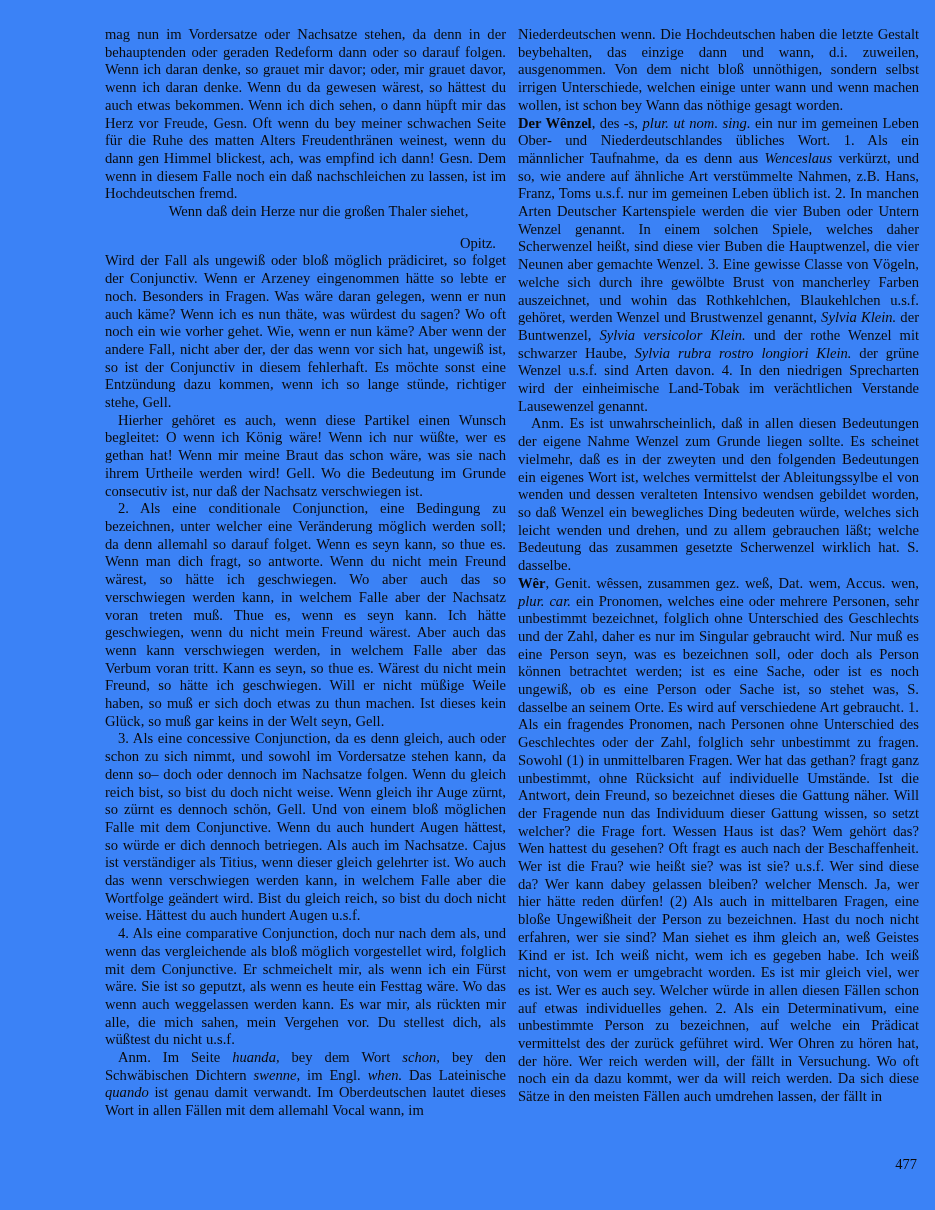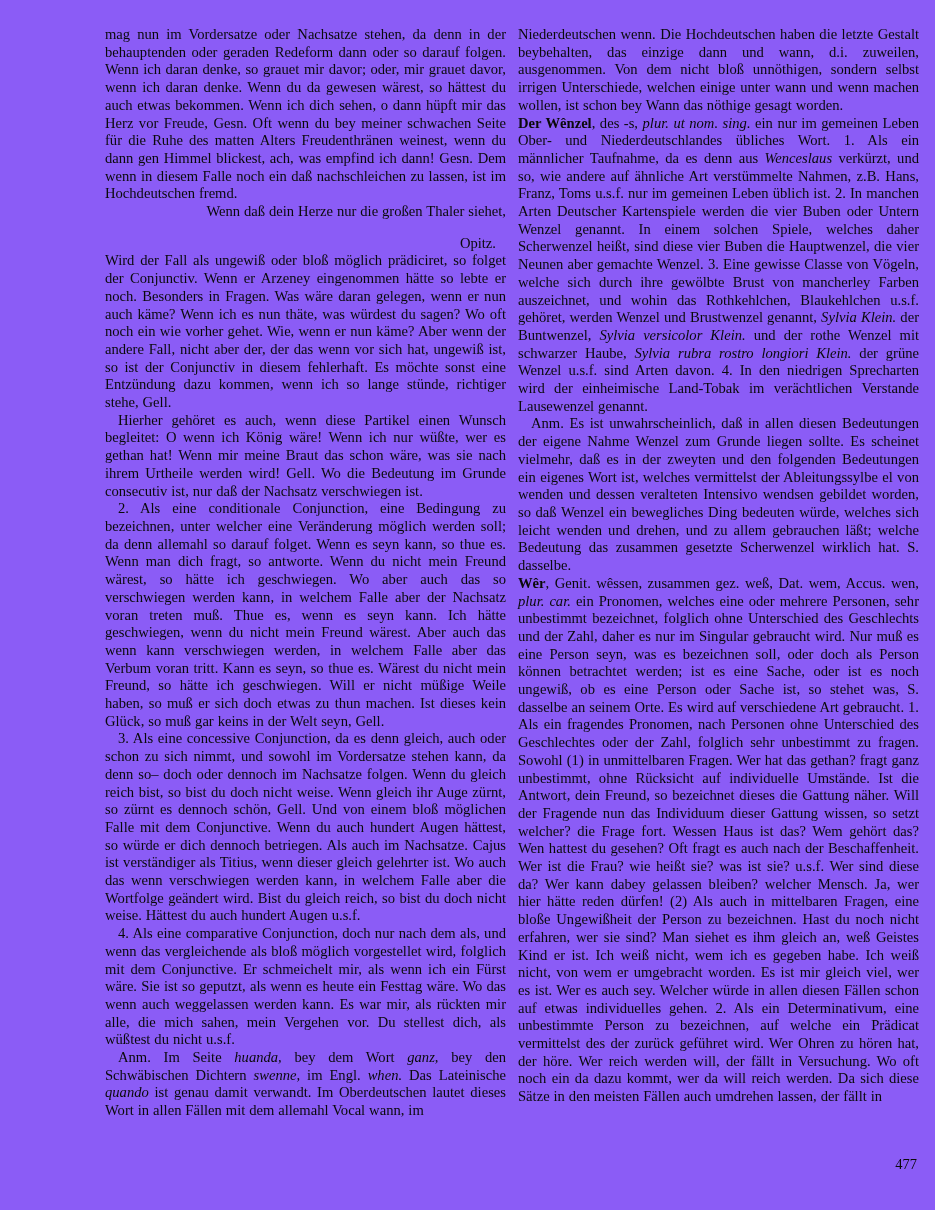--- a/index.html
+++ b/index.html
@@ -4,21 +4,21 @@
 <style>
   html, body {
     margin: 0; padding: 0;
     width: 935px; height: 1210px;
     background: #ffffff;
     overflow: hidden;
   }
   .page {
     position: relative;
     width: 935px; height: 1210px;
-    background: #8b5cf6;
+    background: #3b82f6;
     color: #0a0a0a;
     font-family: "Liberation Serif", "DejaVu Serif", serif;
   }
   .columns {
     position: absolute;
     left: 105px; top: 26px;
     width: 814px;
     display: flex;
     gap: 12px;
   }
@@ -30,21 +30,21 @@
     margin: 0;
     font-size: 14.6px;
     line-height: 17.7px;
     text-align: justify;
     hyphens: none;
     word-spacing: 0.3px;
   }
   .para.indent { text-indent: 13px; }
   .para.flush { text-indent: 0; }
   .para.entry { text-indent: 0; }
-  .para.verse { text-indent: 26px; text-align: right; }
+  .para.verse { text-indent: 26px; text-align: center; }
   .para.attribution { text-align: right; padding-right: 10px; margin-top: 14px; }
   .para b { font-weight: bold; }
   .para i { font-style: italic; }
   .page-number {
     position: absolute;
     top: 1156px; right: 18px;
     font-size: 14.5px;
     line-height: 17px;
   }
 </style>
@@ -55,21 +55,21 @@
   <div class="columns">
     <div class="col">
         <p class="para flush"><span>mag nun im Vordersatze oder Nachsatze stehen, da denn in der behauptenden oder geraden Redeform dann oder so darauf folgen. Wenn ich daran denke, so grauet mir davor; oder, mir grauet davor, wenn ich daran denke. Wenn du da gewesen wärest, so hättest du auch etwas bekommen. Wenn ich dich sehen, o dann hüpft mir das Herz vor Freude, Gesn. Oft wenn du bey meiner schwachen Seite für die Ruhe des matten Alters Freudenthränen weinest, wenn du dann gen Himmel blickest, ach, was empfind ich dann! Gesn. Dem wenn in diesem Falle noch ein daß nachschleichen zu lassen, ist im Hochdeutschen fremd.</span></p>
         <p class="para verse"><span>Wenn daß dein Herze nur die großen Thaler siehet,</span></p>
         <p class="para attribution"><span>Opitz.</span></p>
         <p class="para flush"><span>Wird der Fall als ungewiß oder bloß möglich prädiciret, so folget der Conjunctiv. Wenn er Arzeney eingenommen hätte so lebte er noch. Besonders in Fragen. Was wäre daran gelegen, wenn er nun auch käme? Wenn ich es nun thäte, was würdest du sagen? Wo oft noch ein wie vorher gehet. Wie, wenn er nun käme? Aber wenn der andere Fall, nicht aber der, der das wenn vor sich hat, ungewiß ist, so ist der Conjunctiv in diesem fehlerhaft. Es möchte sonst eine Entzündung dazu kommen, wenn ich so lange stünde, richtiger stehe, Gell.</span></p>
         <p class="para indent"><span>Hierher gehöret es auch, wenn diese Partikel einen Wunsch begleitet: O wenn ich König wäre! Wenn ich nur wüßte, wer es gethan hat! Wenn mir meine Braut das schon wäre, was sie nach ihrem Urtheile werden wird! Gell. Wo die Bedeutung im Grunde consecutiv ist, nur daß der Nachsatz verschwiegen ist.</span></p>
         <p class="para indent"><span>2. Als eine conditionale Conjunction, eine Bedingung zu bezeichnen, unter welcher eine Veränderung möglich werden soll; da denn allemahl so darauf folget. Wenn es seyn kann, so thue es. Wenn man dich fragt, so antworte. Wenn du nicht mein Freund wärest, so hätte ich geschwiegen. Wo aber auch das so verschwiegen werden kann, in welchem Falle aber der Nachsatz voran treten muß. Thue es, wenn es seyn kann. Ich hätte geschwiegen, wenn du nicht mein Freund wärest. Aber auch das wenn kann verschwiegen werden, in welchem Falle aber das Verbum voran tritt. Kann es seyn, so thue es. Wärest du nicht mein Freund, so hätte ich geschwiegen. Will er nicht müßige Weile haben, so muß er sich doch etwas zu thun machen. Ist dieses kein Glück, so muß gar keins in der Welt seyn, Gell.</span></p>
         <p class="para indent"><span>3. Als eine concessive Conjunction, da es denn gleich, auch oder schon zu sich nimmt, und sowohl im Vordersatze stehen kann, da denn so– doch oder dennoch im Nachsatze folgen. Wenn du gleich reich bist, so bist du doch nicht weise. Wenn gleich ihr Auge zürnt, so zürnt es dennoch schön, Gell. Und von einem bloß möglichen Falle mit dem Conjunctive. Wenn du auch hundert Augen hättest, so würde er dich dennoch betriegen. Als auch im Nachsatze. Cajus ist verständiger als Titius, wenn dieser gleich gelehrter ist. Wo auch das wenn verschwiegen werden kann, in welchem Falle aber die Wortfolge geändert wird. Bist du gleich reich, so bist du doch nicht weise. Hättest du auch hundert Augen u.s.f.</span></p>
         <p class="para indent"><span>4. Als eine comparative Conjunction, doch nur nach dem als, und wenn das vergleichende als bloß möglich vorgestellet wird, folglich mit dem Conjunctive. Er schmeichelt mir, als wenn ich ein Fürst wäre. Sie ist so geputzt, als wenn es heute ein Festtag wäre. Wo das wenn auch weggelassen werden kann. Es war mir, als rückten mir alle, die mich sahen, mein Vergehen vor. Du stellest dich, als wüßtest du nicht u.s.f.</span></p>
-        <p class="para indent"><span>Anm. Im Seite </span><i>huanda,</i><span> bey dem Wort </span><i>ganz,</i><span> bey den Schwäbischen Dichtern </span><i>swenne,</i><span> im Engl. </span><i>when.</i><span> Das Lateinische </span><i>quando</i><span> ist genau damit verwandt. Im Oberdeutschen lautet dieses Wort in allen Fällen mit dem allemahl Vocal wann, im</span></p>
+        <p class="para indent"><span>Anm. Im Seite </span><i>huanda,</i><span> bey dem Wort </span><i>schon,</i><span> bey den Schwäbischen Dichtern </span><i>swenne,</i><span> im Engl. </span><i>when.</i><span> Das Lateinische </span><i>quando</i><span> ist genau damit verwandt. Im Oberdeutschen lautet dieses Wort in allen Fällen mit dem allemahl Vocal wann, im</span></p>
       </div>
     <div class="col">
         <p class="para flush"><span>Niederdeutschen wenn. Die Hochdeutschen haben die letzte Gestalt beybehalten, das einzige dann und wann, d.i. zuweilen, ausgenommen. Von dem nicht bloß unnöthigen, sondern selbst irrigen Unterschiede, welchen einige unter wann und wenn machen wollen, ist schon bey Wann das nöthige gesagt worden.</span></p>
         <p class="para entry"><b>Der Wênzel</b><span>, des -s, </span><i>plur. ut nom. sing.</i><span> ein nur im gemeinen Leben Ober- und Niederdeutschlandes übliches Wort. 1. Als ein männlicher Taufnahme, da es denn aus </span><i>Wenceslaus</i><span> verkürzt, und so, wie andere auf ähnliche Art verstümmelte Nahmen, z.B. Hans, Franz, Toms u.s.f. nur im gemeinen Leben üblich ist. 2. In manchen Arten Deutscher Kartenspiele werden die vier Buben oder Untern Wenzel genannt. In einem solchen Spiele, welches daher Scherwenzel heißt, sind diese vier Buben die Hauptwenzel, die vier Neunen aber gemachte Wenzel. 3. Eine gewisse Classe von Vögeln, welche sich durch ihre gewölbte Brust von mancherley Farben auszeichnet, und wohin das Rothkehlchen, Blaukehlchen u.s.f. gehöret, werden Wenzel und Brustwenzel genannt, </span><i>Sylvia Klein.</i><span> der Buntwenzel, </span><i>Sylvia versicolor Klein.</i><span> und der rothe Wenzel mit schwarzer Haube, </span><i>Sylvia rubra rostro longiori Klein.</i><span> der grüne Wenzel u.s.f. sind Arten davon. 4. In den niedrigen Sprecharten wird der einheimische Land-Tobak im verächtlichen Verstande Lausewenzel genannt.</span></p>
         <p class="para indent"><span>Anm. Es ist unwahrscheinlich, daß in allen diesen Bedeutungen der eigene Nahme Wenzel zum Grunde liegen sollte. Es scheinet vielmehr, daß es in der zweyten und den folgenden Bedeutungen ein eigenes Wort ist, welches vermittelst der Ableitungssylbe el von wenden und dessen veralteten Intensivo wendsen gebildet worden, so daß Wenzel ein bewegliches Ding bedeuten würde, welches sich leicht wenden und drehen, und zu allem gebrauchen läßt; welche Bedeutung das zusammen gesetzte Scherwenzel wirklich hat. S. dasselbe.</span></p>
         <p class="para entry"><b>Wêr</b><span>, Genit. wêssen, zusammen gez. weß, Dat. wem, Accus. wen, </span><i>plur. car.</i><span> ein Pronomen, welches eine oder mehrere Personen, sehr unbestimmt bezeichnet, folglich ohne Unterschied des Geschlechts und der Zahl, daher es nur im Singular gebraucht wird. Nur muß es eine Person seyn, was es bezeichnen soll, oder doch als Person können betrachtet werden; ist es eine Sache, oder ist es noch ungewiß, ob es eine Person oder Sache ist, so stehet was, S. dasselbe an seinem Orte. Es wird auf verschiedene Art gebraucht. 1. Als ein fragendes Pronomen, nach Personen ohne Unterschied des Geschlechtes oder der Zahl, folglich sehr unbestimmt zu fragen. Sowohl (1) in unmittelbaren Fragen. Wer hat das gethan? fragt ganz unbestimmt, ohne Rücksicht auf individuelle Umstände. Ist die Antwort, dein Freund, so bezeichnet dieses die Gattung näher. Will der Fragende nun das Individuum dieser Gattung wissen, so setzt welcher? die Frage fort. Wessen Haus ist das? Wem gehört das? Wen hattest du gesehen? Oft fragt es auch nach der Beschaffenheit. Wer ist die Frau? wie heißt sie? was ist sie? u.s.f. Wer sind diese da? Wer kann dabey gelassen bleiben? welcher Mensch. Ja, wer hier hätte reden dürfen! (2) Als auch in mittelbaren Fragen, eine bloße Ungewißheit der Person zu bezeichnen. Hast du noch nicht erfahren, wer sie sind? Man siehet es ihm gleich an, weß Geistes Kind er ist. Ich weiß nicht, wem ich es gegeben habe. Ich weiß nicht, von wem er umgebracht worden. Es ist mir gleich viel, wer es ist. Wer es auch sey. Welcher würde in allen diesen Fällen schon auf etwas individuelles gehen. 2. Als ein Determinativum, eine unbestimmte Person zu bezeichnen, auf welche ein Prädicat vermittelst des der zurück geführet wird. Wer Ohren zu hören hat, der höre. Wer reich werden will, der fällt in Versuchung. Wo oft noch ein da dazu kommt, wer da will reich werden. Da sich diese Sätze in den meisten Fällen auch umdrehen lassen, der fällt in</span></p>
       </div>
   </div>
   <div class="page-number">477</div>
 </div>

